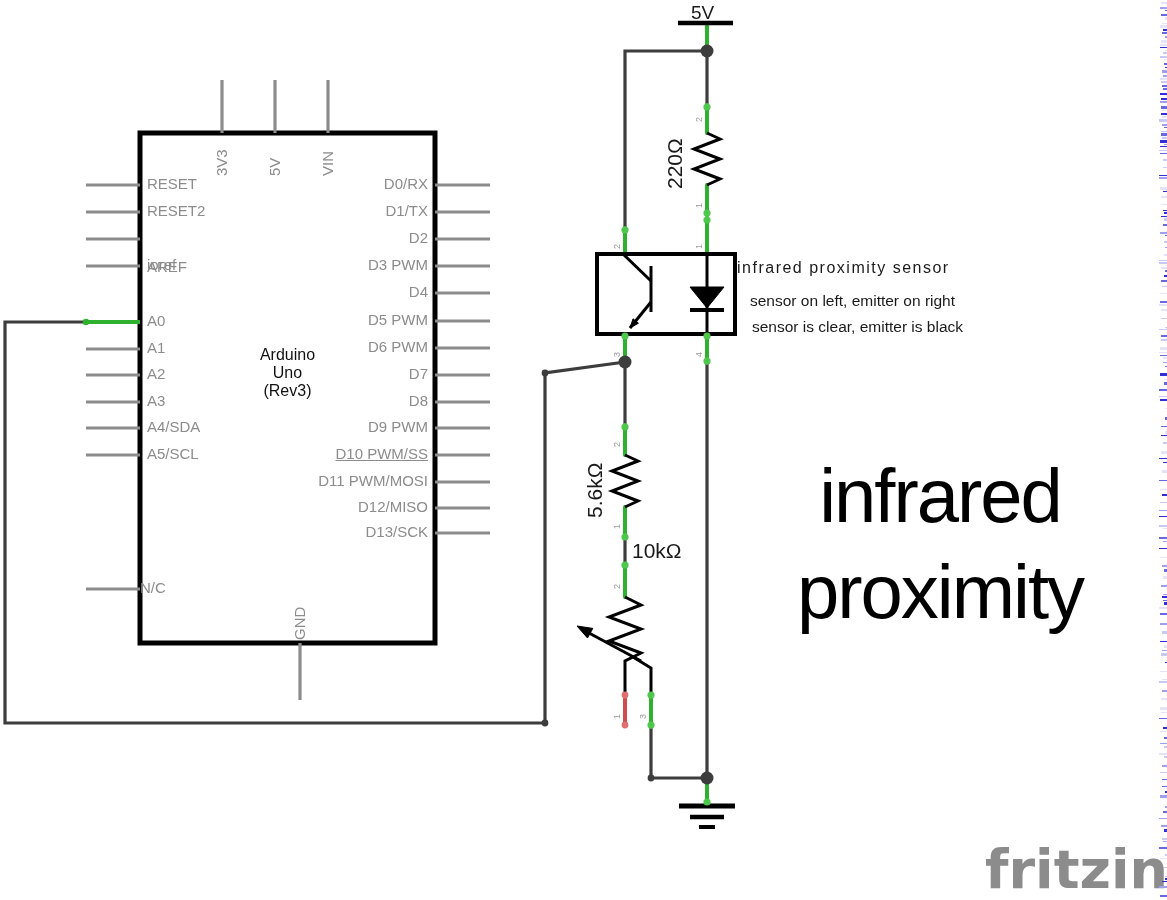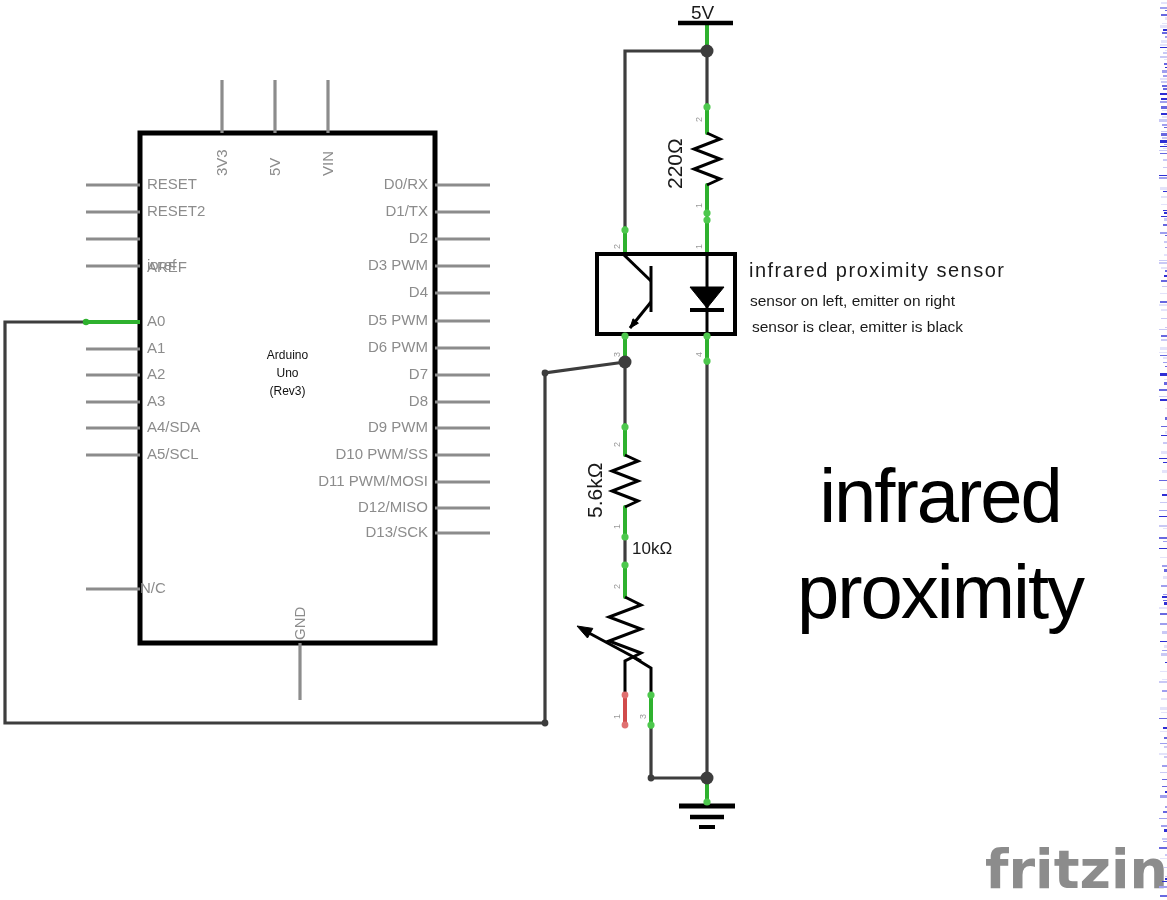--- a/index.html
+++ b/index.html
@@ -13,21 +13,21 @@
   .pnum{font-size:9px;color:#9a9a9a;}
   .stub line{stroke:var(--pin-gray,#8c8c8c);stroke-width:3.2;}
   .stub line.green{stroke:var(--wire-green,#2eb12e);stroke-width:4;}
   .wd{stroke:var(--wire-dark,#3d3d3d);stroke-width:3.2;fill:none;stroke-linecap:butt;}
   .wg{stroke:var(--wire-green,#2eb12e);stroke-width:4;fill:none;stroke-linecap:round;}
   .wr{stroke:var(--pin-red,#d14b4b);stroke-width:4;stroke-linecap:round;}
   .comp{stroke:#000;stroke-width:3;fill:none;stroke-linejoin:miter;}
   #big-title{position:absolute;left:758px;top:448px;width:364px;text-align:center;
              font-size:76px;letter-spacing:-2px;line-height:96px;color:#000;}
   #arduino-name{position:absolute;left:200px;top:346px;width:175px;text-align:center;
-                font-size:12px;line-height:18px;color:#111;}
+                font-size:16px;line-height:18px;color:#111;}
   #logo{position:absolute;left:985px;top:838px;font-family:"DejaVu Sans",sans-serif;
         font-weight:bold;font-size:54px;color:var(--logo-gray,#8c8c8c);letter-spacing:0px;z-index:2;}
   #artifact-strip{position:absolute;right:0;top:0;width:12px;height:900px;z-index:3;}
   #artifact-strip i{position:absolute;display:block;}
 </style>
 </head>
 <body>
 
 <div id="canvas">
 
@@ -156,22 +156,22 @@
       <circle cx="625" cy="695" r="3.4" fill="#e07070"></circle>
       <circle cx="625" cy="725" r="3.4" fill="#e07070"></circle>
     </g>
   </svg>
 
   <div id="labels">
 
     <div class="lbl" style="left:691px;top:2px;font-size:19px;">5V</div>
     <div class="lbl vrot" style="left:663px;top:189px;font-size:21px;">220Ω</div>
     <div class="lbl vrot" style="left:583px;top:518px;font-size:21px;">5.6kΩ</div>
-    <div class="lbl" style="left:632px;top:539px;font-size:17px;">10kΩ</div>
-    <div class="lbl" style="left:737px;top:259px;font-size:20px;letter-spacing:1.5px;padding-left:12px;">infrared proximity sensor</div>
+    <div class="lbl" style="left:632px;top:539px;font-size:21px;">10kΩ</div>
+    <div class="lbl" style="left:737px;top:259px;font-size:16px;letter-spacing:1.5px;">infrared proximity sensor</div>
     <div class="lbl" style="left:750px;top:292px;font-size:15.5px;">sensor on left, emitter on right</div>
     <div class="lbl" style="left:752px;top:318px;font-size:15.5px;">sensor is clear, emitter is black</div>
 
     <div id="arduino-name">
       <div>Arduino</div>
       <div>Uno</div>
       <div>(Rev3)</div>
     </div>
 
     <div id="big-title">
@@ -192,21 +192,21 @@
       <div class="lbl pin-name right" style="left: 240px; top: 175px; width: 188px;">D0/RX</div>
       <div class="lbl pin-name right" style="left: 240px; top: 202px; width: 188px;">D1/TX</div>
       <div class="lbl pin-name right" style="left: 240px; top: 229px; width: 188px;">D2</div>
       <div class="lbl pin-name right" style="left: 240px; top: 256px; width: 188px;">D3 PWM</div>
       <div class="lbl pin-name right" style="left: 240px; top: 283px; width: 188px;">D4</div>
       <div class="lbl pin-name right" style="left: 240px; top: 311px; width: 188px;">D5 PWM</div>
       <div class="lbl pin-name right" style="left: 240px; top: 338px; width: 188px;">D6 PWM</div>
       <div class="lbl pin-name right" style="left: 240px; top: 365px; width: 188px;">D7</div>
       <div class="lbl pin-name right" style="left: 240px; top: 392px; width: 188px;">D8</div>
       <div class="lbl pin-name right" style="left: 240px; top: 418px; width: 188px;">D9 PWM</div>
-      <div class="lbl pin-name right" style="left: 240px; top: 445px; width: 188px;">D10 PWM/SS</div>
+      <div class="lbl pin-name right" style="left: 240px; top: 445px; width: 188px; text-decoration: underline;">D10 PWM/SS</div>
       <div class="lbl pin-name right" style="left: 240px; top: 472px; width: 188px;">D11 PWM/MOSI</div>
       <div class="lbl pin-name right" style="left: 240px; top: 498px; width: 188px;">D12/MISO</div>
       <div class="lbl pin-name right" style="left: 240px; top: 523px; width: 188px;">D13/SCK</div>
       <div class="lbl pin-name vrot" style="left: 213px; top: 176px;">3V3</div>
       <div class="lbl pin-name vrot" style="left: 266px; top: 176px;">5V</div>
       <div class="lbl pin-name vrot" style="left: 319px; top: 176px;">VIN</div>
       <div class="lbl pin-name vrot" style="left: 291px; top: 640px;">GND</div>
       <div class="lbl pnum vrot" style="left: 694px; top: 122px;">2</div>
       <div class="lbl pnum vrot" style="left: 694px; top: 208px;">1</div>
       <div class="lbl pnum vrot" style="left: 612px; top: 249px;">2</div>

